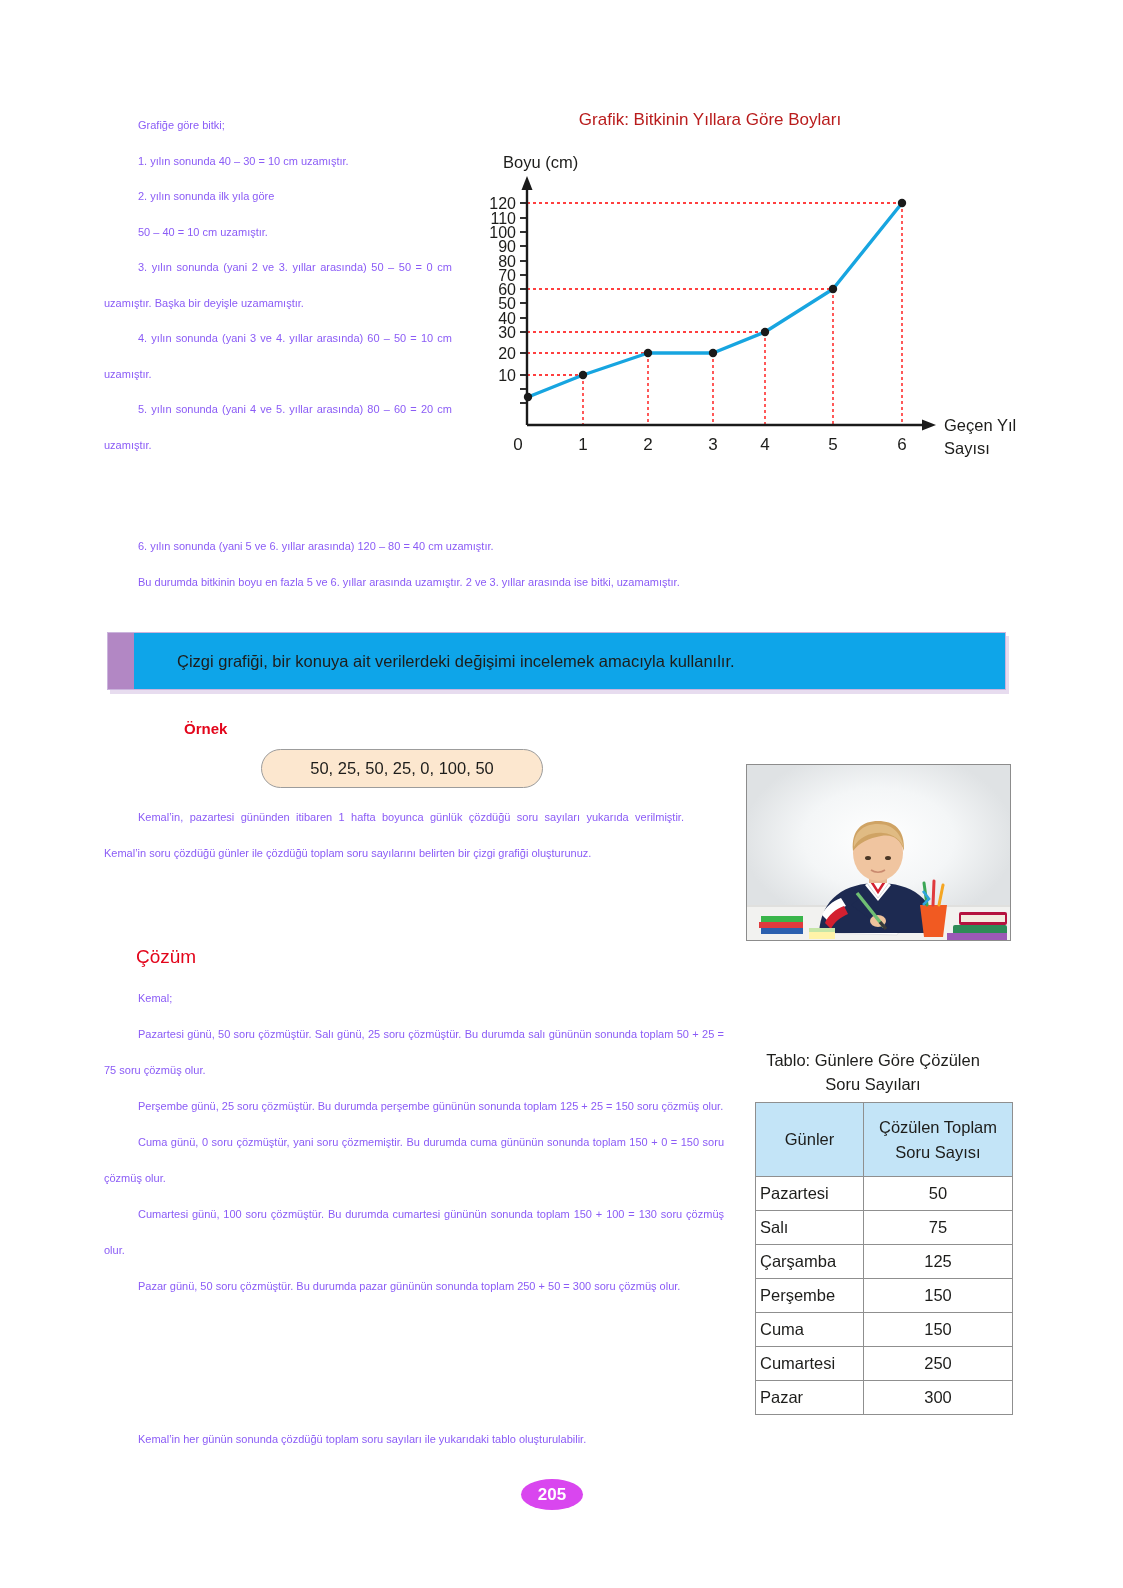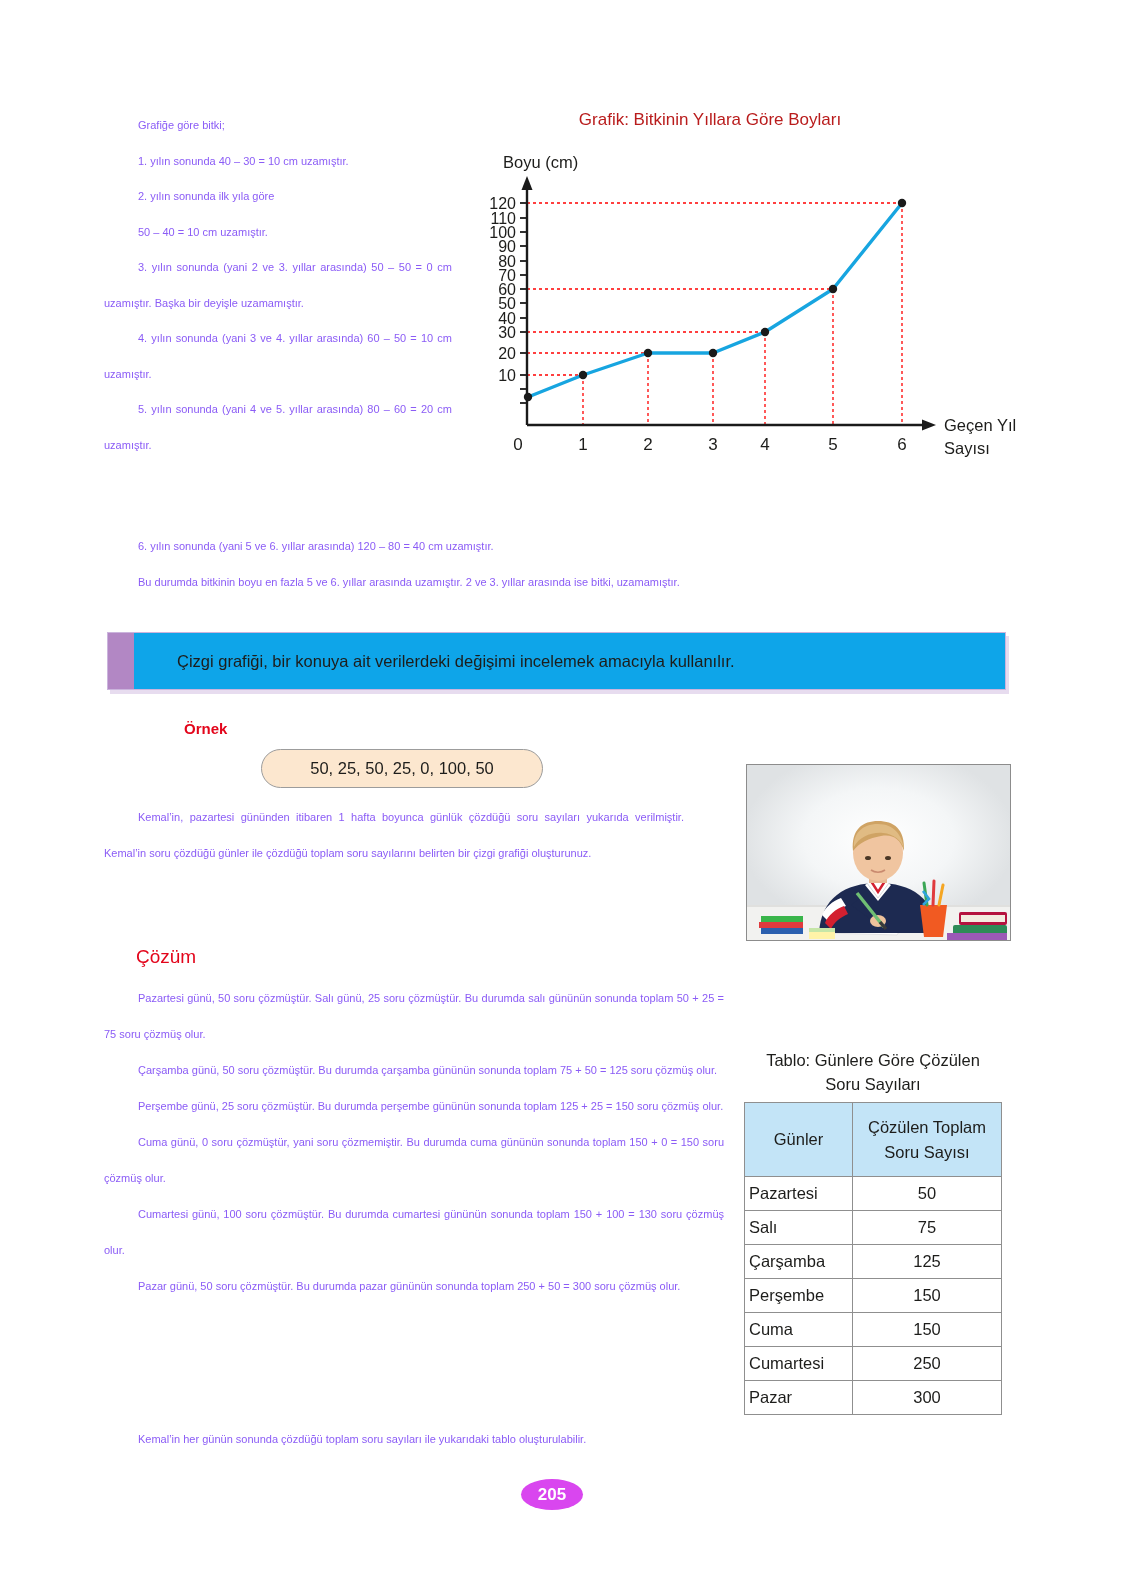--- a/index.html
+++ b/index.html
@@ -150,20 +150,21 @@
     line-height: 24px;
     text-align: center;
     color: #1d1d1b;
     margin-bottom: 6px;
   }
   table.data {
     width: 258px;
     border-collapse: collapse;
     font-size: 16.5px;
     color: #1d1d1b;
+    margin-left: 11px;
   }
   table.data th, table.data td {
     border: 1px solid #8f8f8f;
     padding: 4px 6px;
     height: 34px;
   }
   table.data thead th {
     background: #c3e4f7;
     font-weight: normal;
     text-align: center;
@@ -397,22 +398,22 @@
         <rect x="214" y="150" width="44" height="7" fill="#f3ece0"></rect>
         <rect x="206" y="160" width="54" height="11" rx="2" fill="#2e8b57"></rect>
         <rect x="200" y="168" width="60" height="7" fill="#9b59b6"></rect>
       </g>
     </svg>
   </div>
 
   <div class="cozum-head">Çözüm</div>
 
   <div class="sol">
+    <p class="para ind">Kemal;</p>
     <p class="para ind">Pazartesi günü, 50 soru çözmüştür. Salı günü, 25 soru çözmüştür. Bu durumda salı gününün sonunda toplam 50 + 25 = 75 soru çözmüş olur.</p>
-    <p class="para ind">Çarşamba günü, 50 soru çözmüştür. Bu durumda çarşamba gününün sonunda toplam 75 + 50 = 125 soru çözmüş olur.</p>
     <p class="para ind">Perşembe günü, 25 soru çözmüştür. Bu durumda perşembe gününün sonunda toplam 125 + 25 = 150 soru çözmüş olur.</p>
     <p class="para ind">Cuma günü, 0 soru çözmüştür, yani soru çözmemiştir. Bu durumda cuma gününün sonunda toplam 150 + 0 = 150 soru çözmüş olur.</p>
     <p class="para ind">Cumartesi günü, 100 soru çözmüştür. Bu durumda cumartesi gününün sonunda toplam 150 + 100 = 130 soru çözmüş olur.</p>
     <p class="para ind">Pazar günü, 50 soru çözmüştür.  Bu durumda pazar gününün sonunda toplam 250 + 50 = 300 soru çözmüş olur.</p>
   </div>
 
   <div class="table-block">
     <div class="tbl-title">
       <span>Tablo: Günlere Göre Çözülen</span><br>
       <span>Soru Sayıları</span>

